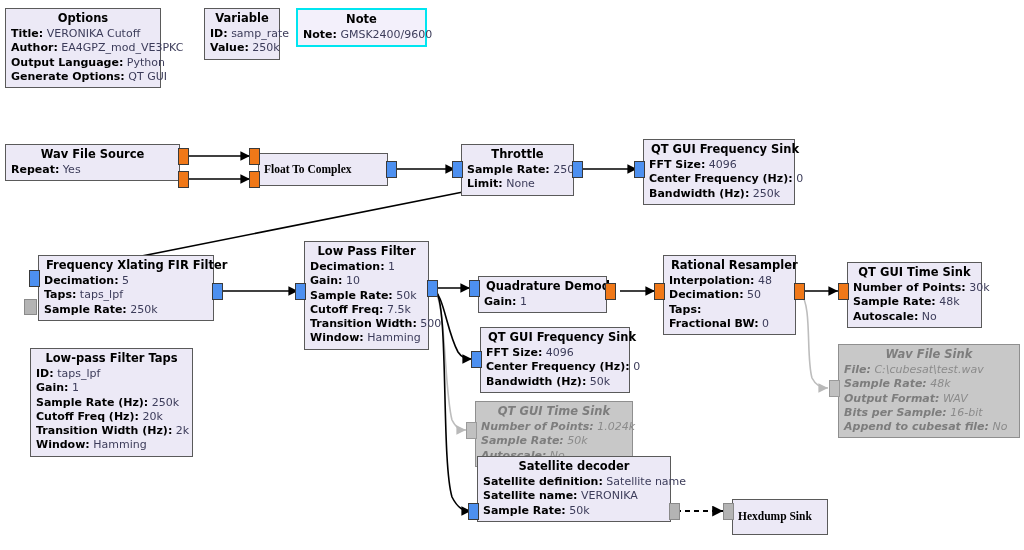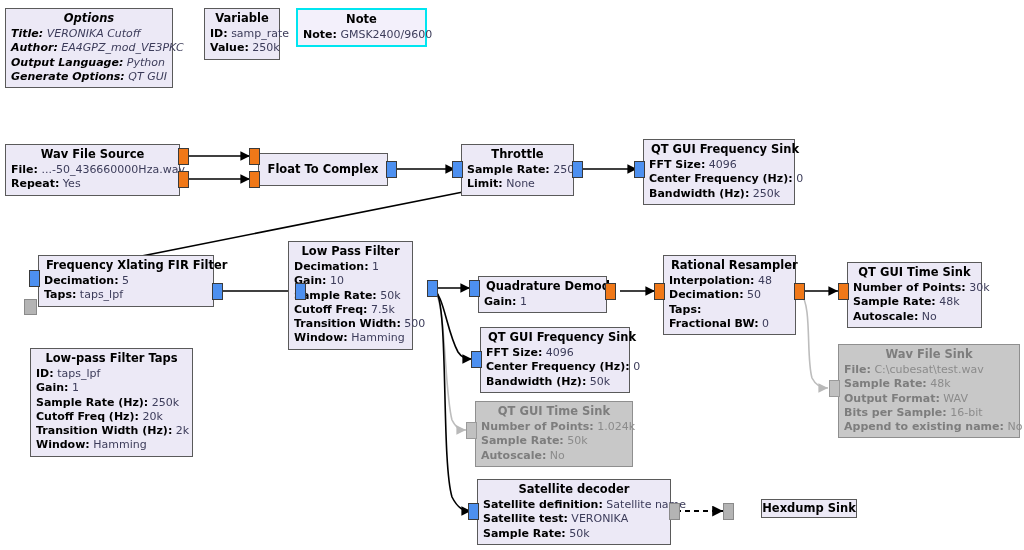--- a/index.html
+++ b/index.html
@@ -33,28 +33,29 @@
   .block .row{
     font-size:11px;
     white-space:nowrap;
     color:#3c3c5a;
   }
   .block .row b{
     color:#000;
     font-weight:bold;
   }
   .block.titleonly{
-    display:flex;align-items:center;justify-content:center;
+    display:flex;align-items:center;justify-content:flex-start;font-family:Liberation Serif, serif;
   }
   .block.titleonly .title{padding:0;}
 
   
   .block.disabled{
     background:#c8c8c8;
     border:1px solid #8f8f8f;
+    font-style:italic;
   }
   .block.disabled .title{color:#7d7d7d;}
   .block.disabled .row{color:#8b8b8b;}
   .block.disabled .row b{color:#7d7d7d;}
 
   
   .block.note{
     background:#f3f0fb;
     border:2px solid #00e5f0;
   }
@@ -108,42 +109,41 @@
 
     <line x1="620" y1="291" x2="655" y2="291" stroke="#000" stroke-width="1.6" marker-end="url(#arrow)"></line>
 
     <line x1="803" y1="291" x2="838" y2="291" stroke="#000" stroke-width="1.6" marker-end="url(#arrow)"></line>
 
     <path d="M 801,294 C 812,305 806,358 812,378 C 816,386 822,388 828,388" stroke="#bdbdbd" stroke-width="1.6" fill="none" marker-end="url(#arrowg)"></path>
 
     <line x1="676" y1="511" x2="723" y2="511" stroke="#000" stroke-width="1.8" stroke-dasharray="5,4" marker-end="url(#arrow)"></line>
   </svg>
 
-  <div class="block" style="left:5px;top:8px;width:168px;font-style:italic;">
+  <div class="block" style="left:5px;top:8px;width:156px;">
     <div class="title">Options</div>
     <div class="row"><b>Title:</b> <span>VERONIKA Cutoff</span></div>
     <div class="row"><b>Author:</b> <span>EA4GPZ_mod_VE3PKC</span></div>
     <div class="row"><b>Output Language:</b> <span>Python</span></div>
     <div class="row"><b>Generate Options:</b> <span>QT GUI</span></div>
   </div>
 
   <div class="block" style="left:204px;top:8px;width:76px;">
     <div class="title">Variable</div>
     <div class="row"><b>ID:</b> <span>samp_rate</span></div>
     <div class="row"><b>Value:</b> <span>250k</span></div>
   </div>
 
   <div class="block note" style="left:296px;top:8px;width:131px;">
     <div class="title">Note</div>
     <div class="row"><b>Note:</b> <span>GMSK2400/9600</span></div>
   </div>
 
   <div class="block" style="left:5px;top:144px;width:175px;">
     <div class="title">Wav File Source</div>
-    <div class="row"><b>File:</b> <span>...-50_436660000Hza.wav</span></div>
     <div class="row"><b>Repeat:</b> <span>Yes</span></div>
   </div>
   <div class="port float" style="left:178px;top:148px;width:11px;height:17px;"></div>
   <div class="port float" style="left:178px;top:171px;width:11px;height:17px;"></div>
 
   <div class="block titleonly" style="left:258px;top:153px;width:130px;height:33px;">
     <div class="title">Float To Complex</div>
   </div>
   <div class="port float" style="left:249px;top:148px;width:11px;height:17px;"></div>
   <div class="port float" style="left:249px;top:171px;width:11px;height:17px;"></div>
@@ -162,36 +162,37 @@
     <div class="row"><b>FFT Size:</b> <span>4096</span></div>
     <div class="row"><b>Center Frequency (Hz):</b> <span>0</span></div>
     <div class="row"><b>Bandwidth (Hz):</b> <span>250k</span></div>
   </div>
   <div class="port complex" style="left:634px;top:161px;width:11px;height:17px;"></div>
 
   <div class="block" style="left:38px;top:255px;width:176px;">
     <div class="title">Frequency Xlating FIR Filter</div>
     <div class="row"><b>Decimation:</b> <span>5</span></div>
     <div class="row"><b>Taps:</b> <span>taps_lpf</span></div>
+    <div class="row"><b>Sample Rate:</b> <span>250k</span></div>
   </div>
   <div class="port complex" style="left:29px;top:270px;width:11px;height:17px;"></div>
   <div class="port msg" style="left:24px;top:299px;width:13px;height:16px;"></div>
   <div class="port complex" style="left:212px;top:283px;width:11px;height:17px;"></div>
 
   <div class="block" style="left:30px;top:348px;width:163px;">
     <div class="title">Low-pass Filter Taps</div>
     <div class="row"><b>ID:</b> <span>taps_lpf</span></div>
     <div class="row"><b>Gain:</b> <span>1</span></div>
     <div class="row"><b>Sample Rate (Hz):</b> <span>250k</span></div>
     <div class="row"><b>Cutoff Freq (Hz):</b> <span>20k</span></div>
     <div class="row"><b>Transition Width (Hz):</b> <span>2k</span></div>
     <div class="row"><b>Window:</b> <span>Hamming</span></div>
   </div>
 
-  <div class="block" style="left:288px;top:241px;width:125px;">
+  <div class="block" style="left:304px;top:241px;width:125px;">
     <div class="title">Low Pass Filter</div>
     <div class="row"><b>Decimation:</b> <span>1</span></div>
     <div class="row"><b>Gain:</b> <span>10</span></div>
     <div class="row"><b>Sample Rate:</b> <span>50k</span></div>
     <div class="row"><b>Cutoff Freq:</b> <span>7.5k</span></div>
     <div class="row"><b>Transition Width:</b> <span>500</span></div>
     <div class="row"><b>Window:</b> <span>Hamming</span></div>
   </div>
   <div class="port complex" style="left:295px;top:283px;width:11px;height:17px;"></div>
   <div class="port complex" style="left:427px;top:280px;width:11px;height:17px;"></div>
@@ -236,31 +237,31 @@
     <div class="row"><b>Autoscale:</b> <span>No</span></div>
   </div>
   <div class="port float" style="left:838px;top:283px;width:11px;height:17px;"></div>
 
   <div class="block disabled" style="left:838px;top:344px;width:182px;">
     <div class="title">Wav File Sink</div>
     <div class="row"><b>File:</b> <span>C:\cubesat\test.wav</span></div>
     <div class="row"><b>Sample Rate:</b> <span>48k</span></div>
     <div class="row"><b>Output Format:</b> <span>WAV</span></div>
     <div class="row"><b>Bits per Sample:</b> <span>16-bit</span></div>
-    <div class="row"><b>Append to existing name:</b> <span>No</span></div>
+    <div class="row"><b>Append to cubesat file:</b> <span>No</span></div>
   </div>
   <div class="port msgd" style="left:829px;top:380px;width:11px;height:17px;"></div>
 
-  <div class="block" style="left:477px;top:479px;width:194px;">
+  <div class="block" style="left:477px;top:456px;width:194px;">
     <div class="title">Satellite decoder</div>
     <div class="row"><b>Satellite definition:</b> <span>Satellite name</span></div>
-    <div class="row"><b>Satellite test:</b> <span>VERONIKA</span></div>
+    <div class="row"><b>Satellite name:</b> <span>VERONIKA</span></div>
     <div class="row"><b>Sample Rate:</b> <span>50k</span></div>
   </div>
   <div class="port complex" style="left:468px;top:503px;width:11px;height:17px;"></div>
   <div class="port msg" style="left:669px;top:503px;width:11px;height:17px;"></div>
 
-  <div class="block titleonly" style="left:732px;top:499px;width:96px;height:19px;margin-left:29px;">
+  <div class="block titleonly" style="left:732px;top:499px;width:96px;height:36px;">
     <div class="title">Hexdump Sink</div>
   </div>
   <div class="port msg" style="left:723px;top:503px;width:11px;height:17px;"></div>
 
 </div>
 
 </body></html>

